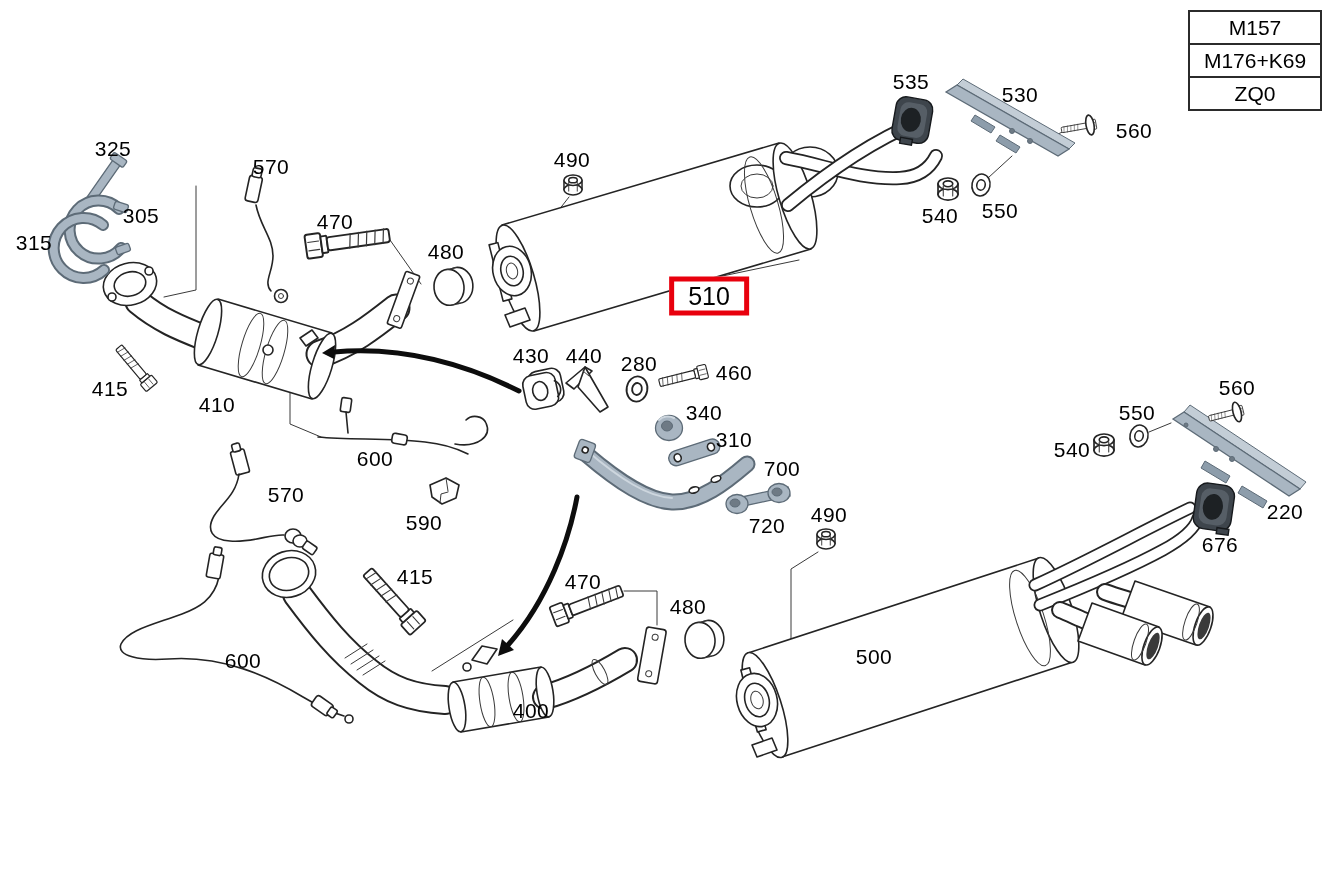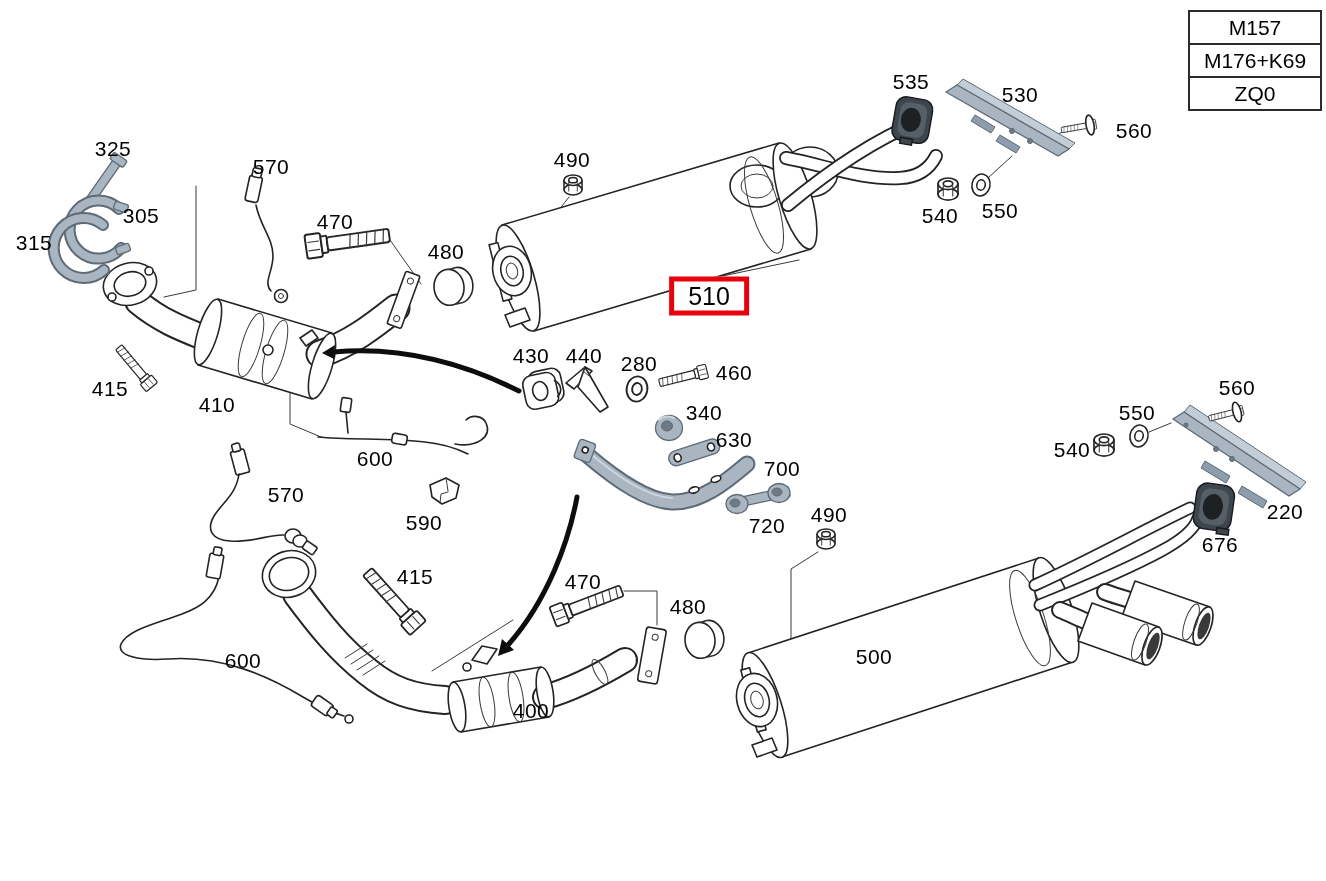--- a/index.html
+++ b/index.html
@@ -397,21 +397,21 @@
   <span class="plabel" style="left:911px;top:81px">535</span>
   <span class="plabel" style="left:1020px;top:94px">530</span>
   <span class="plabel" style="left:1134px;top:130px">560</span>
   <span class="plabel" style="left:940px;top:215px">540</span>
   <span class="plabel" style="left:1000px;top:210px">550</span>
   <span class="plabel" style="left:531px;top:355px">430</span>
   <span class="plabel" style="left:584px;top:355px">440</span>
   <span class="plabel" style="left:639px;top:363px">280</span>
   <span class="plabel" style="left:734px;top:372px">460</span>
   <span class="plabel" style="left:704px;top:412px">340</span>
-  <span class="plabel" style="left:734px;top:439px">630</span>
+  <span class="plabel" style="left:734px;top:439px">310</span>
   <span class="plabel" style="left:782px;top:468px">700</span>
   <span class="plabel" style="left:767px;top:525px">720</span>
   <span class="plabel" style="left:110px;top:388px">415</span>
   <span class="plabel" style="left:217px;top:404px">410</span>
   <span class="plabel" style="left:375px;top:458px">600</span>
   <span class="plabel" style="left:286px;top:494px">570</span>
   <span class="plabel" style="left:424px;top:522px">590</span>
   <span class="plabel" style="left:415px;top:576px">415</span>
   <span class="plabel" style="left:583px;top:581px">470</span>
   <span class="plabel" style="left:688px;top:606px">480</span>

